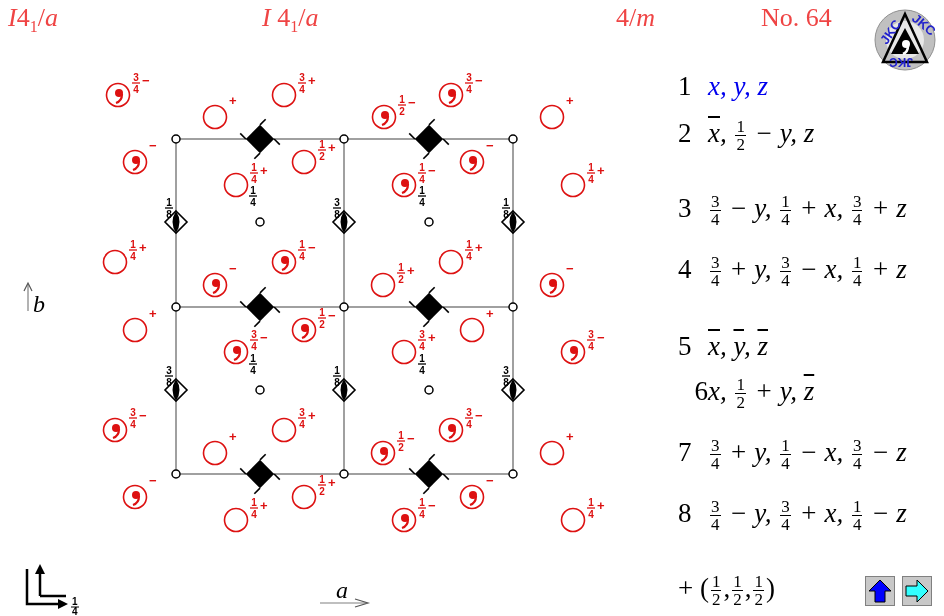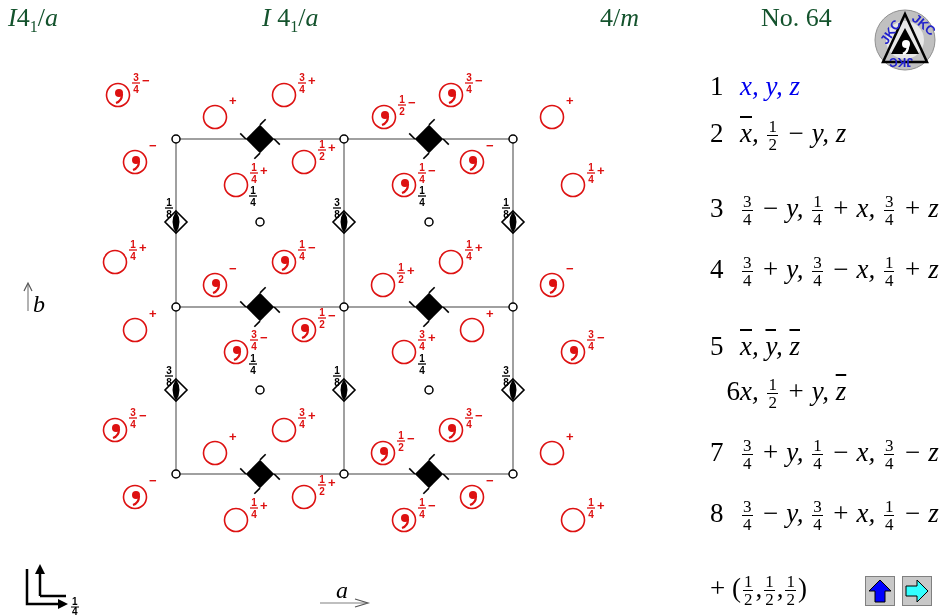--- a/index.html
+++ b/index.html
@@ -1,41 +1,41 @@
 <!DOCTYPE html>
 <html><head>
 <meta charset="utf-8">
 <style>
   html, body { margin:0; padding:0; background:#ffffff; }
   body { width:944px; height:616px; position:relative; overflow:hidden; font-family:"Liberation Serif", serif; }
-  .hdr { position:absolute; top:2px; color:#14532d; font-size:26px; font-family:"Liberation Serif", serif; line-height:32px; white-space:nowrap; }
+  .hdr { position:absolute; top:2px; color:#ef4444; font-size:26px; font-family:"Liberation Serif", serif; line-height:32px; white-space:nowrap; }
   .hdr i { font-style:italic; }
   .hdr sub { font-size:16px; vertical-align:-6px; line-height:0; }
   #diagram { position:absolute; left:0; top:0; }
   .ops { position:absolute; left:678px; top:66px; width:266px; }
-  .op { position:absolute; left:0; height:40px; font-size:27px; color:#000; white-space:nowrap; line-height:40px;margin-left:32px; }
+  .op { position:absolute; left:0; height:40px; font-size:27px; color:#000; white-space:nowrap; line-height:40px; }
   .op .num { display:inline-block; width:30px; }
   .op .expr { font-style:italic; }
   .op.first .expr { color:#0000ee; }
   .frac { display:inline-flex; flex-direction:column; align-items:center; vertical-align:middle; font-size:17px; line-height:17px; font-style:normal; margin:0 2px; }
   .frac .n { border-bottom:1px solid #000; padding:0 1px; }
   .ov { text-decoration:overline; }
   .navbtn { position:absolute; top:576px; width:30px; height:30px; background:#c8c8c8; border:1px solid #808080; box-sizing:border-box; cursor:pointer; }
   .logo { position:absolute; left:873px; top:8px; width:64px; height:64px; }
 </style>
 </head>
 <body>
 
 <div class="hdr" style="left:8px;">
   <i>I</i><span>4</span><sub>1</sub><span>/</span><i>a</i>
 </div>
 <div class="hdr" style="left:262px;font-family:Liberation Serif, serif;">
   <i>I</i>&nbsp;<span>4</span><sub>1</sub><span>/</span><i>a</i>
 </div>
-<div class="hdr" style="left:600px;">
+<div class="hdr" style="left:616px;">
   <span>4</span><span>/</span><i>m</i>
 </div>
 <div class="hdr" style="left:761px;">No. 64</div>
 
 <svg class="logo" viewBox="0 0 64 64">
   <circle cx="32" cy="32" r="30" fill="#c0c0c0" stroke="#909090" stroke-width="1"></circle>
   <circle cx="32" cy="32" r="19" fill="#e8e8e8"></circle>
   <path d="M32 6 L54 54 L10 54 Z" fill="none" stroke="#000" stroke-width="2.5"></path>
   <path d="M32 20 L46 46 L18 46 Z" fill="#000"></path>
   <circle cx="33" cy="36" r="4" fill="#fff"></circle>

